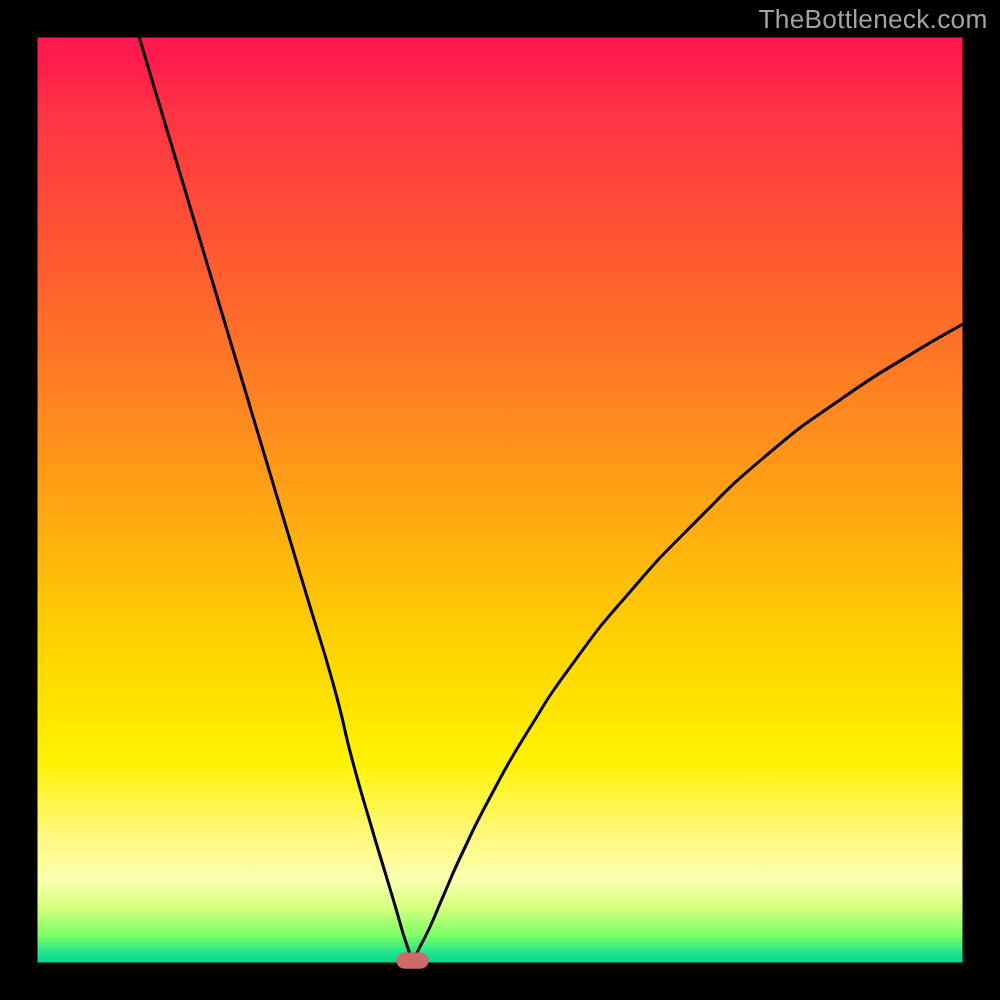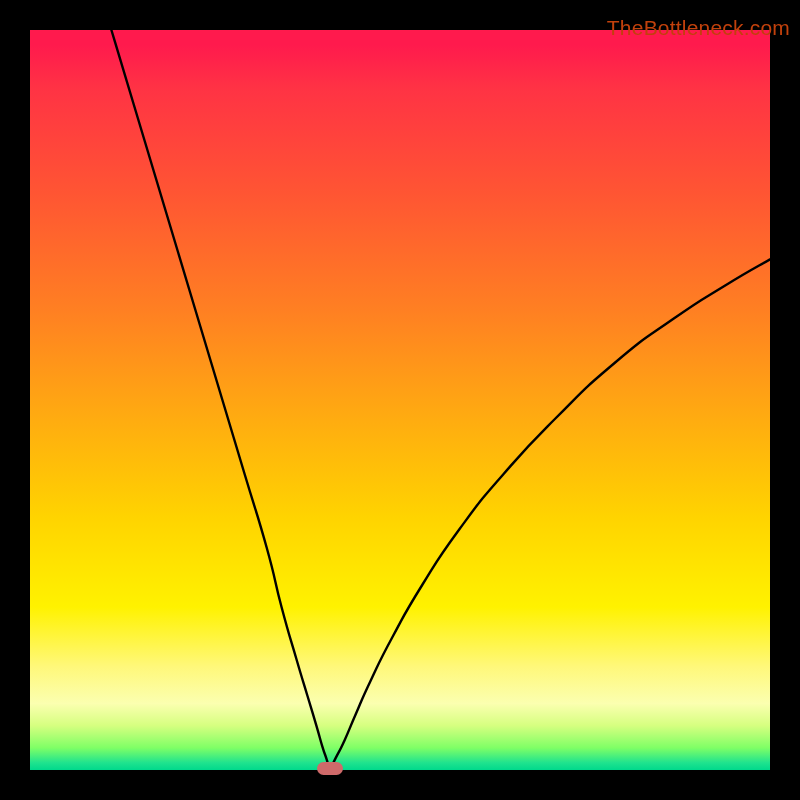--- a/index.html
+++ b/index.html
@@ -35,23 +35,23 @@
       #fff87a 86%,
       #fbffb0 91%,
       #d6ff80 94%,
       #7fff66 97%,
       #20e38e 99%,
       #00d98c 100%
     );
   }
   .watermark {
     position: absolute;
-    top: 16px;
+    top: 4px;
     right: 10px;
-    color: #c2410c;
+    color: #a3a3a3;
     font-size: 21px;
     letter-spacing: 0.2px;
     font-weight: 500;
     margin-left: 41px;
   }
   svg.curve {
     position: absolute;
     left: 0;
     top: 0;
     width: 740px;

